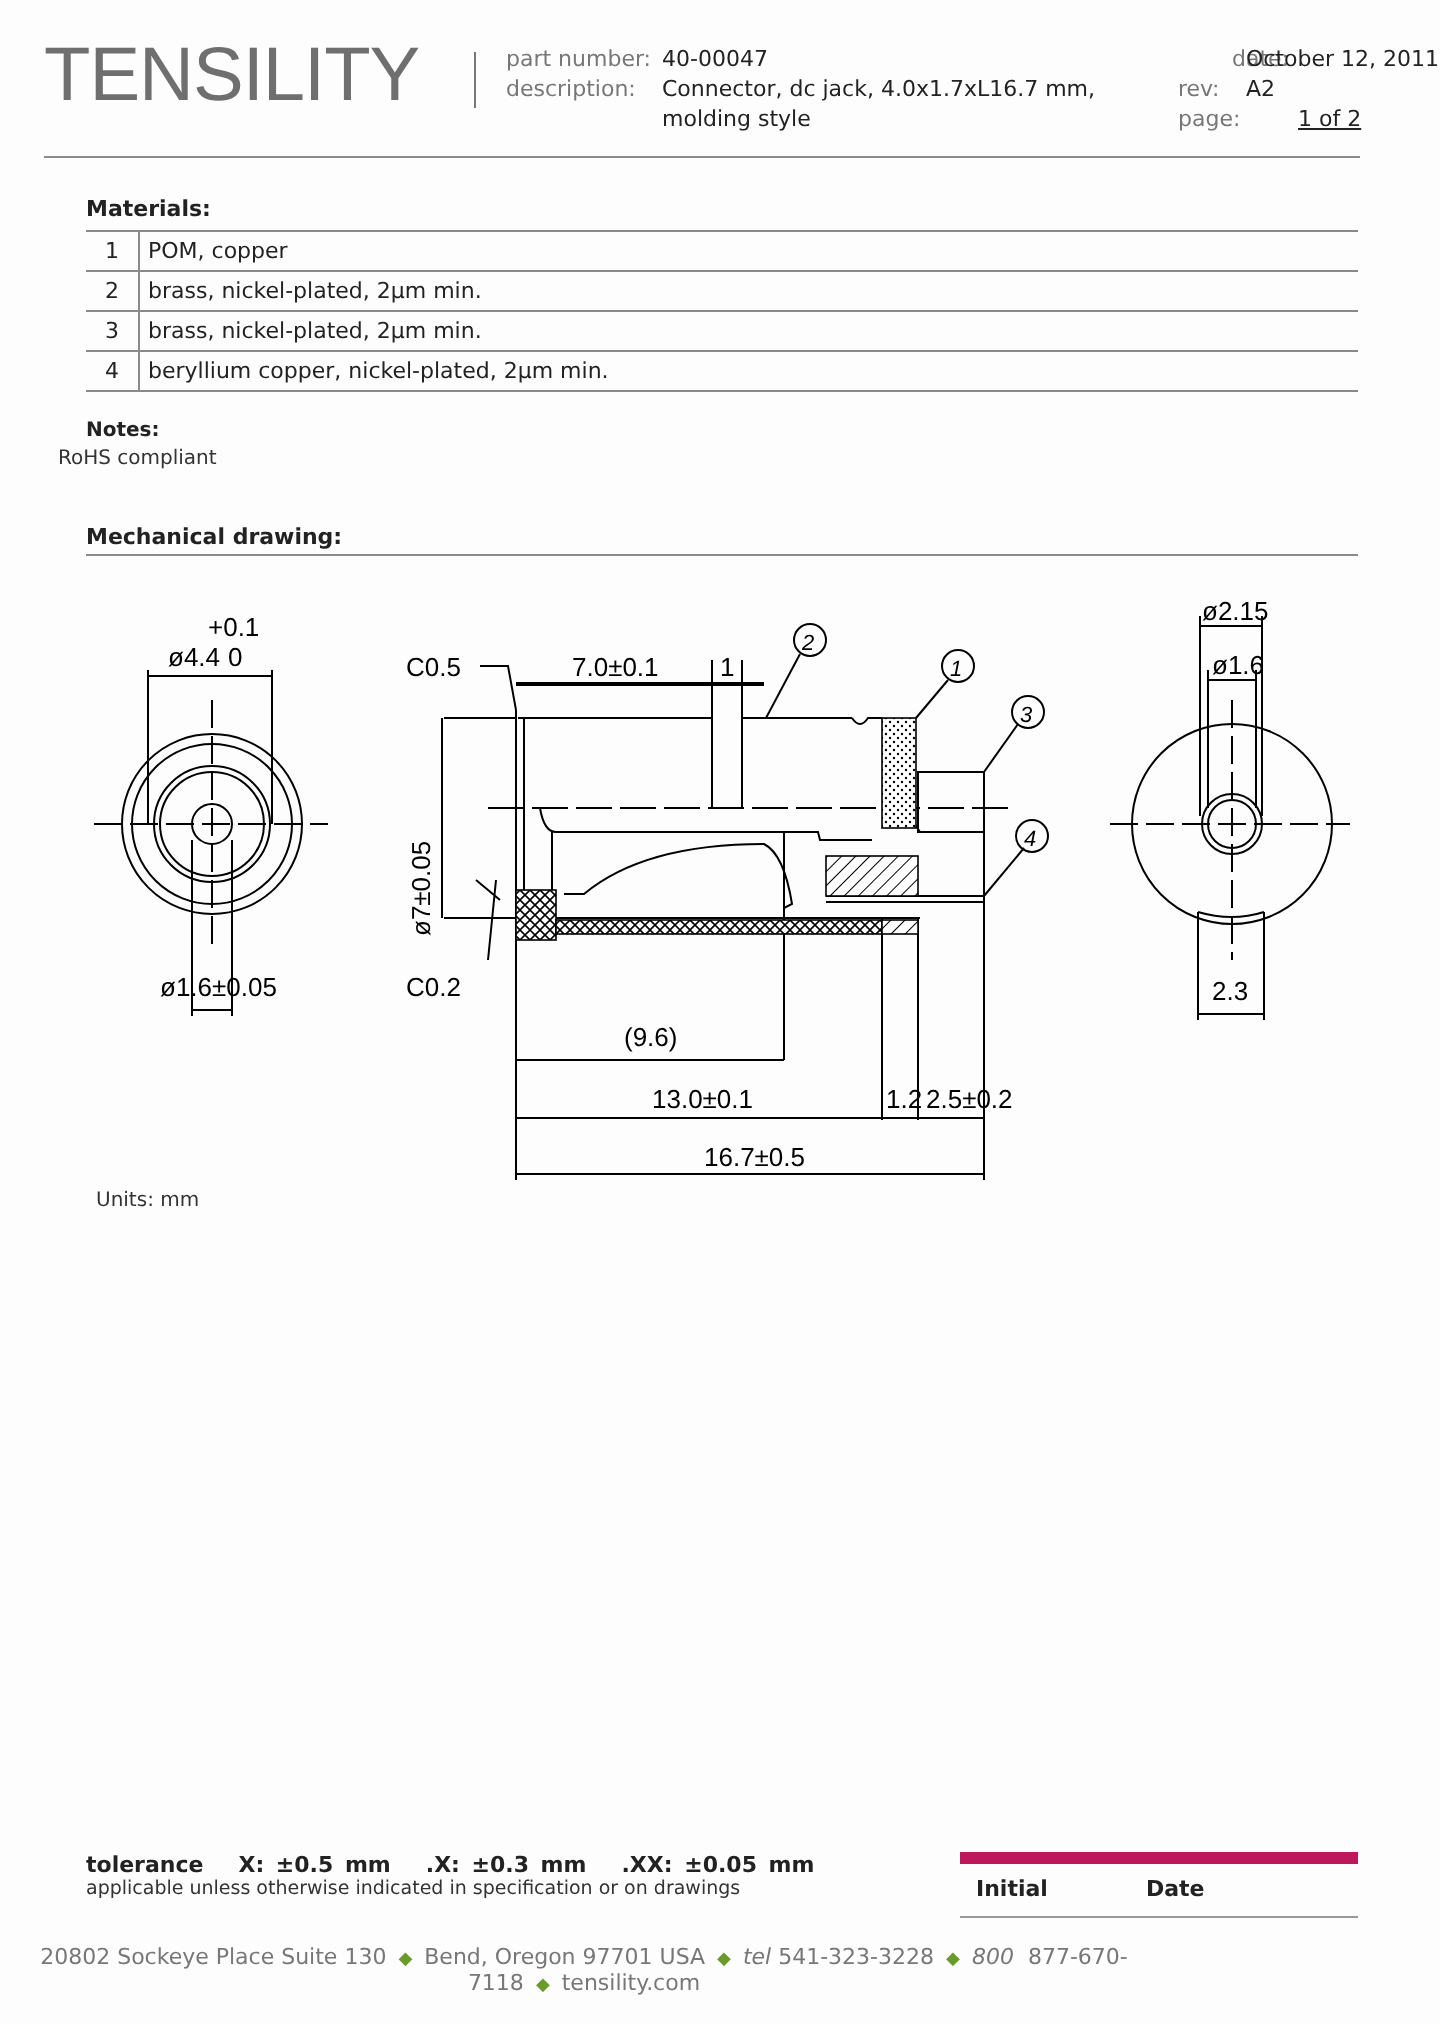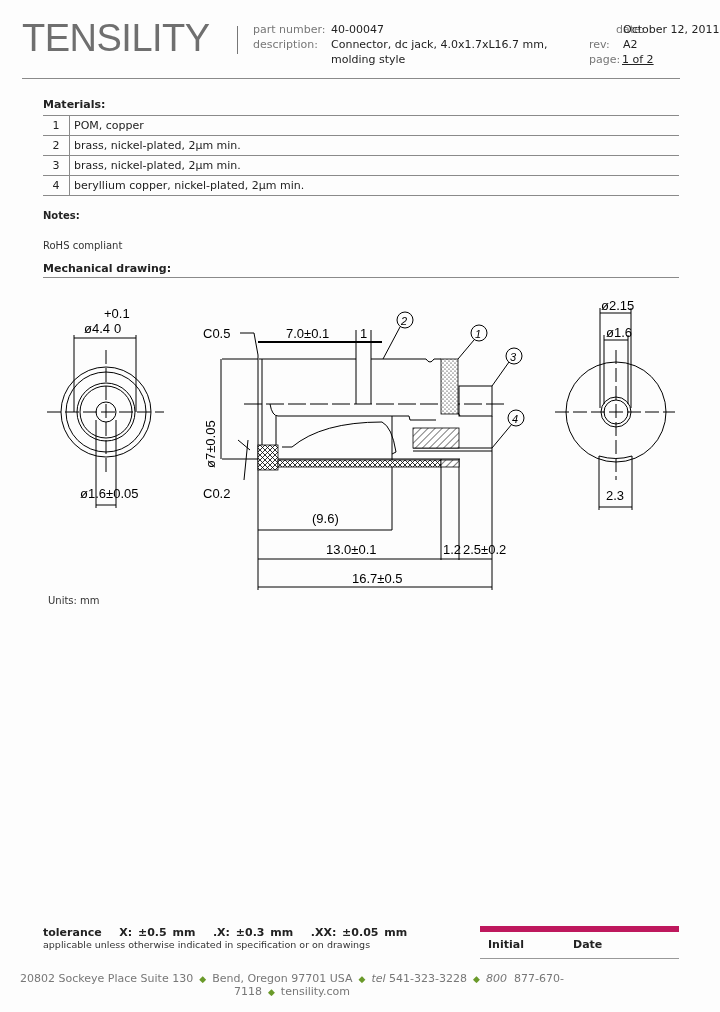--- a/index.html
+++ b/index.html
@@ -35,21 +35,21 @@
 <div class="abs hdr-val" style="left:331px;top:22px;">40-00047</div>
 <div class="abs hdr-label" style="left:253px;top:37px;">description:</div>
 <div class="abs hdr-val" style="left:331px;top:37px;">Connector, dc jack, 4.0x1.7xL16.7 mm,</div>
 <div class="abs hdr-val" style="left:331px;top:52px;">molding style</div>
 
 <div class="abs hdr-label" style="left:616px;top:22px;">date:</div>
 <div class="abs hdr-val" style="left:623px;top:22px;">October 12, 2011</div>
 <div class="abs hdr-label" style="left:589px;top:37px;">rev:</div>
 <div class="abs hdr-val" style="left:623px;top:37px;">A2</div>
 <div class="abs hdr-label" style="left:589px;top:52px;">page:</div>
-<div class="abs hdr-val" style="left:622px;top:52px;text-decoration:underline;">1 of 2</div>
+<div class="abs hdr-val" style="left:649px;top:52px;text-decoration:underline;">1 of 2</div>
 
 <div class="abs rule" style="left:22px;top:78px;width:658px;"></div>
 
 <div class="abs section-title" style="left:43px;top:98px;">Materials:</div>
 <table class="mat">
   <tbody>
       <tr>
     <td class="num">1</td>
     <td>POM, copper</td>
   </tr>
@@ -62,21 +62,21 @@
     <td>brass, nickel-plated, 2µm min.</td>
   </tr>
   <tr>
     <td class="num">4</td>
     <td>beryllium copper, nickel-plated, 2µm min.</td>
   </tr>
 </tbody>
   </table>
 
 <div class="abs section-title" style="left:43px;top:210px;font-size:10px;">Notes:</div>
-<div class="abs notes-text" style="left:43px;top:224px;margin-top:16px;">RoHS compliant</div>
+<div class="abs notes-text" style="left:29px;top:224px;">RoHS compliant</div>
 
 <div class="abs section-title" style="left:43px;top:262px;">Mechanical drawing:</div>
 <div class="abs rule" style="left:43px;top:277px;width:636px;"></div>
 
 <svg class="abs" style="left:0;top:290px;" width="720" height="310" viewBox="0 290 720 310">
   <defs>
     <pattern id="dots" width="4" height="4" patternUnits="userSpaceOnUse">
       <rect width="4" height="4" fill="#fff"></rect>
       <circle cx="1" cy="1" r="0.6" fill="#000"></circle>
       <circle cx="3" cy="3" r="0.6" fill="#000"></circle>

